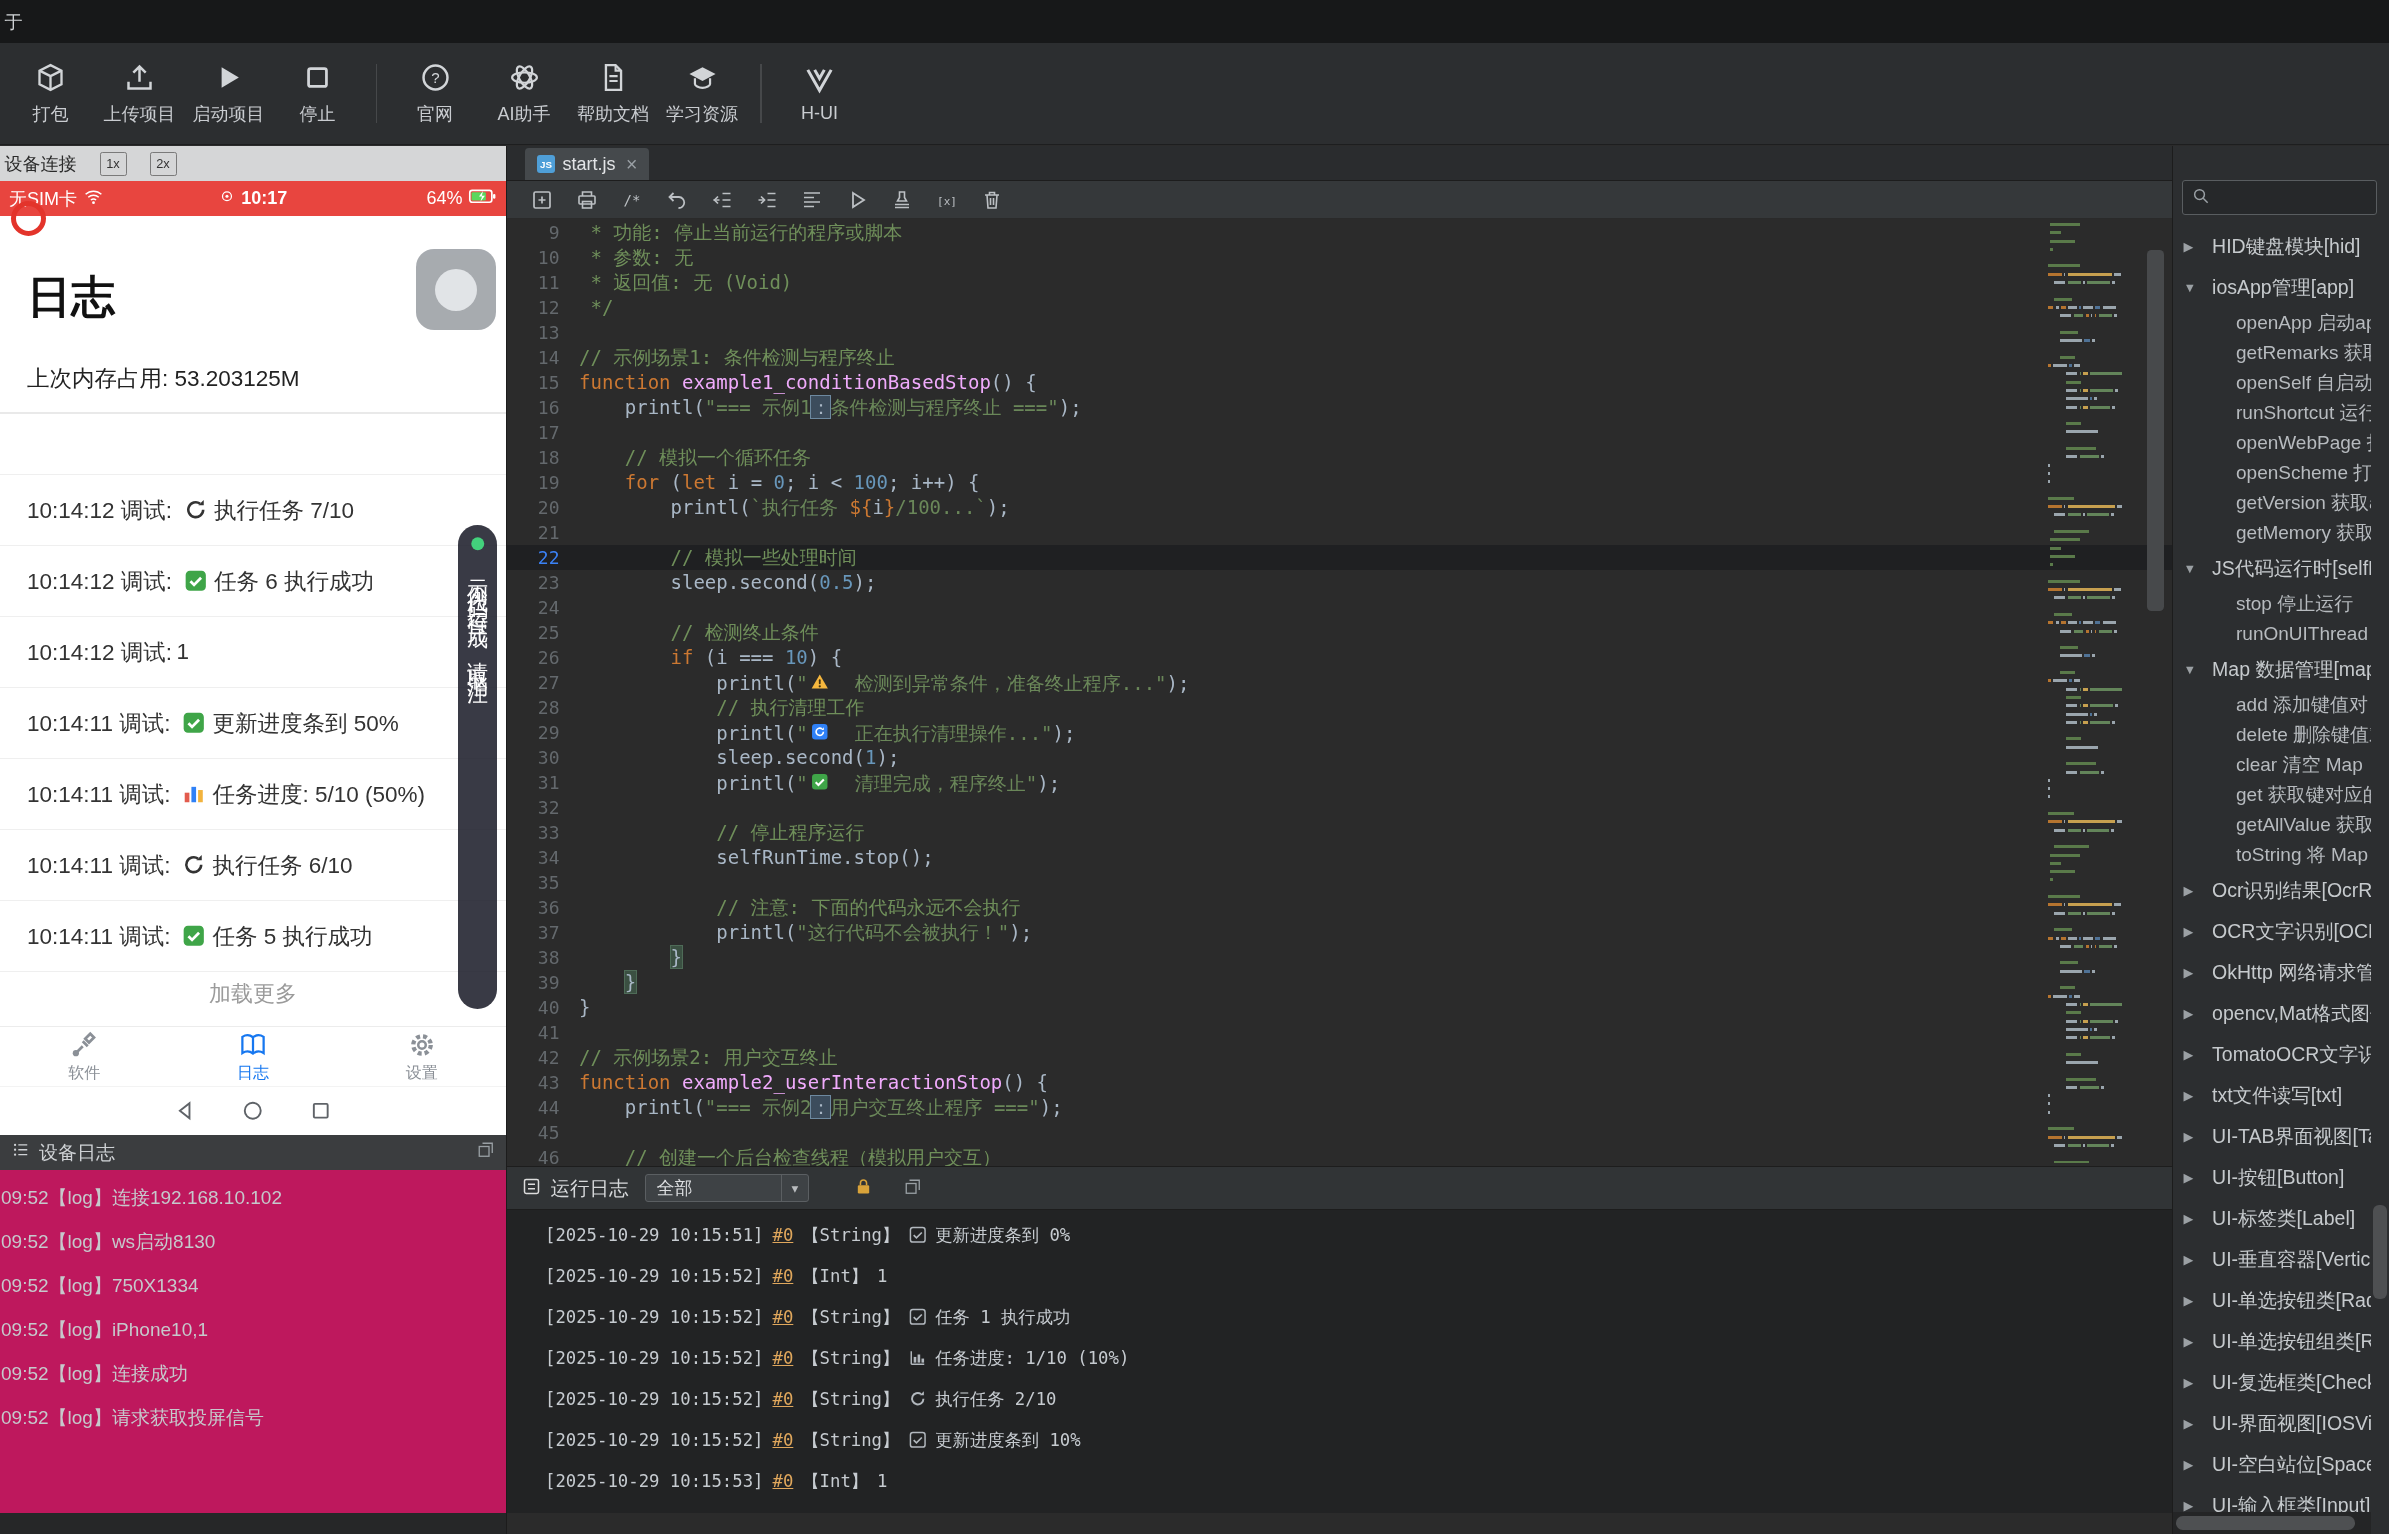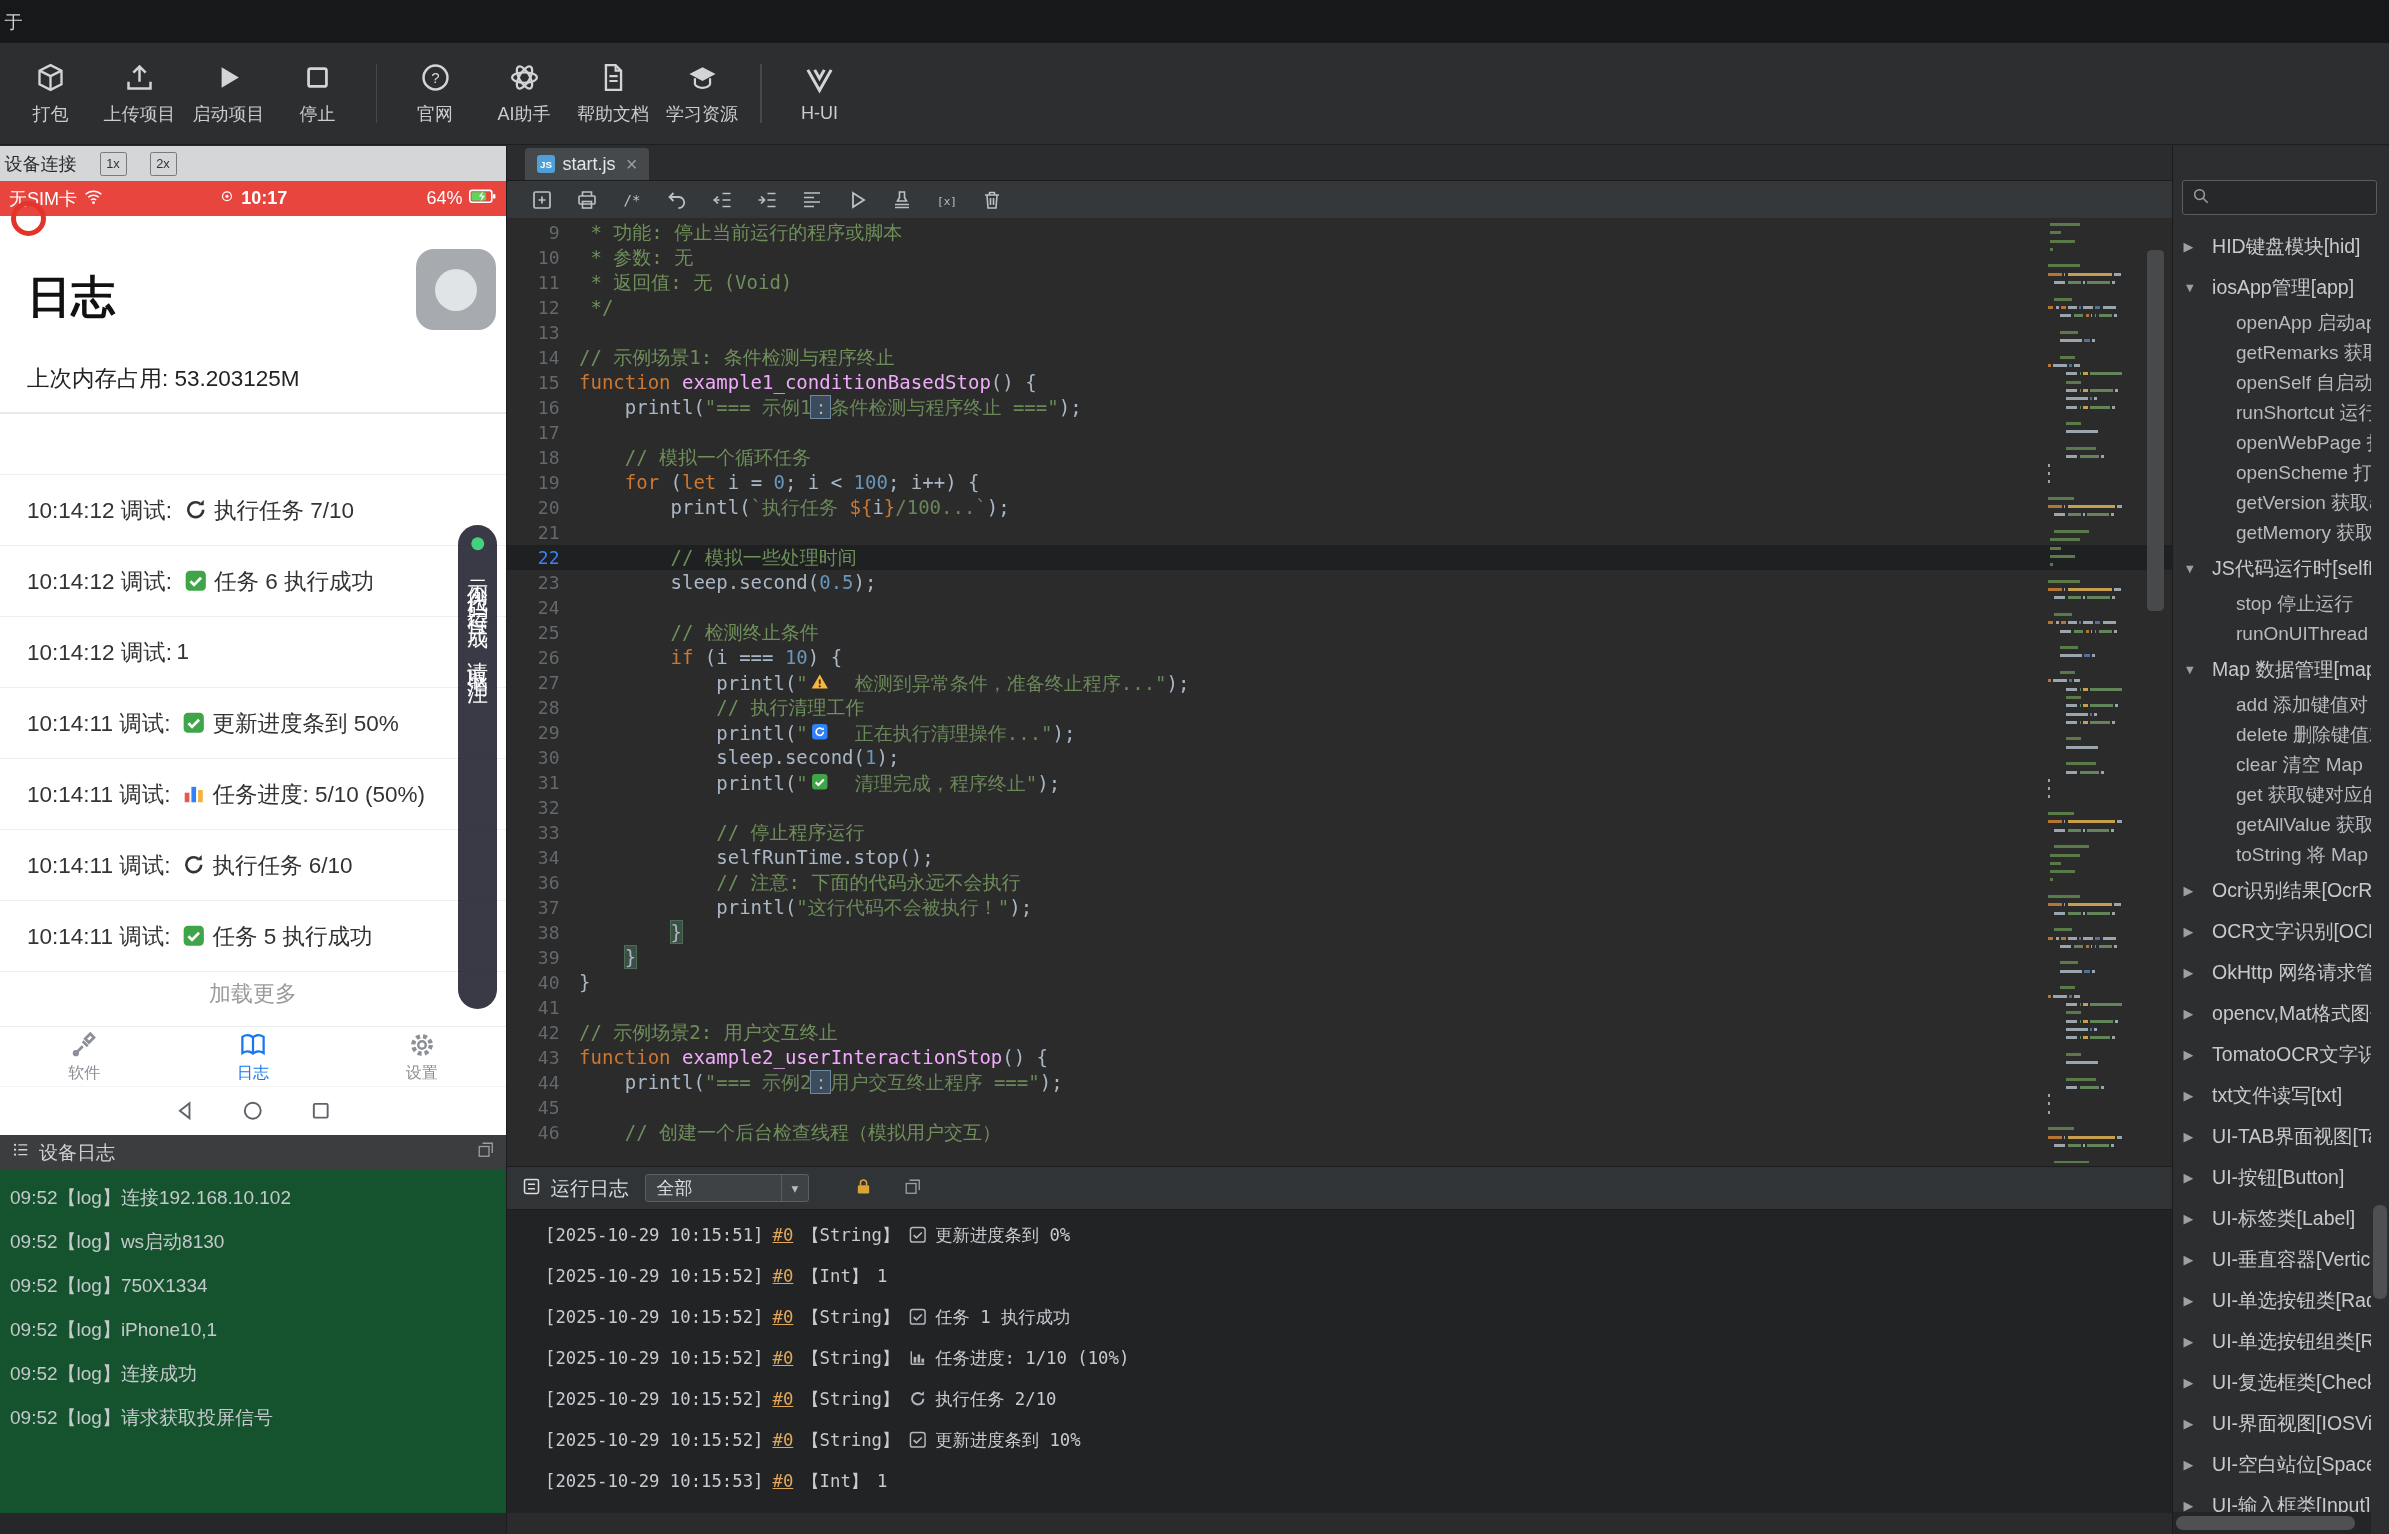--- a/index.html
+++ b/index.html
@@ -43,21 +43,21 @@
 .p-tabs{position:absolute;left:0;top:845px;width:100%;height:61px;border-top:1.5px solid #ececec;display:flex;background:#fff}
 .p-tab{flex:1;display:flex;flex-direction:column;align-items:center;justify-content:center;gap:3.8px;color:#8b9097;font-size:16px;cursor:pointer}
 .p-tab.active{color:#1677f0}
 .p-nav{position:absolute;left:0;top:905px;width:100%;height:49px;background:#fff;display:flex;align-items:center;justify-content:center;gap:42px;border-top:0.8px solid #f3f3f3}
 .nav-btn{color:#5f6368;display:inline-flex}
 .float-pill{position:absolute;right:9px;top:344px;width:39px;height:484px;background:rgba(22,24,36,.85);border-radius:19.5px;z-index:6;display:flex;flex-direction:column;align-items:center;padding-top:9px}
 .pill-text{writing-mode:vertical-rl;font-size:21px;color:#fff;letter-spacing:6.8px;margin-top:6px}
 
 .devlog-header{height:35px;background:#3b3d3f;display:flex;align-items:center;padding:0 10.5px;gap:9px;color:#cfd2d5;font-size:19px}
 .devlog-header .sp{flex:1}
-.devlog-body{height:343px;background:#14532d;padding:6px 0 0 10px;overflow:hidden}
+.devlog-body{height:343px;background:#be185d;padding:6px 0 0 1px;overflow:hidden}
 .dl-row{height:44px;display:flex;align-items:center;font-size:19px;color:#c6c9cc}
 
 
 .editor-col{position:absolute;left:506px;top:0;width:1666px;bottom:0;background:#2b2b2b;border-left:0.8px solid #1c1c1c}
 .tabbar{height:35px;background:#2a2c2e;border-bottom:0.8px solid #1d1d1d;display:flex;align-items:flex-end;padding-left:18px}
 .tab{height:32px;background:#45494c;border-radius:3.8px 3.8px 0 0;display:flex;align-items:center;padding:0 12px;gap:7.5px;cursor:pointer}
 .tab-file-ic{width:18px;height:18px;border-radius:3px;background:#4f9fd8;color:#fff;font-size:9.8px;font-weight:bold;display:flex;align-items:center;justify-content:center}
 .tab-name{font-size:18px;color:#e3e5e7}
 .tab-close{font-size:19.5px;color:#9aa0a5;margin-left:3px;cursor:pointer}
 .ed-toolbar{height:38px;background:#35383a;border-bottom:0.8px solid #2a2a2a;display:flex;align-items:center;gap:21px;padding-left:22.5px;color:#bcc0c4}
@@ -543,20 +543,21 @@
                     <path d="M17 6.5v3.2h-3.2z" fill="#fff"></path>
                   </svg></span><span class="tk-st">  正在执行清理操作..."</span><span class="tk-pl">);</span></span></div>
             <div class="c-row"><span class="c-gut">30</span><span class="c-txt"><span class="tk-pl">            sleep.second(</span><span class="tk-nm">1</span><span class="tk-pl">);</span></span></div>
             <div class="c-row"><span class="c-gut">31</span><span class="c-txt"><span class="tk-pl">            printl(</span><span class="tk-st">"</span><span class="ic" style="height: 19.5px; width: 19.5px;"><svg viewBox="0 0 24 24" width="19.5" height="19.5">
                     <rect x="2.5" y="2.5" width="19" height="19" rx="4" fill="#3fa548"></rect>
                     <path d="M7 12.5l3.4 3.4L17 9.2" fill="none" stroke="#fff" stroke-width="2.6"></path>
                   </svg></span><span class="tk-st">  清理完成，程序终止"</span><span class="tk-pl">);</span></span></div>
             <div class="c-row"><span class="c-gut">32</span><span class="c-txt"></span></div>
             <div class="c-row"><span class="c-gut">33</span><span class="c-txt"><span class="tk-cm">            // 停止程序运行</span></span></div>
             <div class="c-row"><span class="c-gut">34</span><span class="c-txt"><span class="tk-pl">            selfRunTime.stop();</span></span></div>
+            <div class="c-row"><span class="c-gut">35</span><span class="c-txt"></span></div>
             <div class="c-row"><span class="c-gut">36</span><span class="c-txt"><span class="tk-cm">            // 注意: 下面的代码永远不会执行</span></span></div>
             <div class="c-row"><span class="c-gut">37</span><span class="c-txt"><span class="tk-pl">            printl(</span><span class="tk-st">"这行代码不会被执行！"</span><span class="tk-pl">);</span></span></div>
             <div class="c-row"><span class="c-gut">38</span><span class="c-txt"><span class="tk-pl">        </span><span class="tk-mb">}</span></span></div>
             <div class="c-row"><span class="c-gut">39</span><span class="c-txt"><span class="tk-pl">    </span><span class="tk-mb">}</span></span></div>
             <div class="c-row"><span class="c-gut">40</span><span class="c-txt"><span class="tk-pl">}</span></span></div>
             <div class="c-row"><span class="c-gut">41</span><span class="c-txt"></span></div>
             <div class="c-row"><span class="c-gut">42</span><span class="c-txt"><span class="tk-cm">// 示例场景2: 用户交互终止</span></span></div>
             <div class="c-row"><span class="c-gut">43</span><span class="c-txt"><span class="tk-kw">function</span><span class="tk-pl"> </span><span class="tk-fn">example2_userInteractionStop</span><span class="tk-pl">() {</span></span></div>
             <div class="c-row"><span class="c-gut">44</span><span class="c-txt"><span class="tk-pl">    printl(</span><span class="tk-st">"=== 示例2</span><span class="tk-box">：</span><span class="tk-st">用户交互终止程序 ==="</span><span class="tk-pl">);</span></span></div>
             <div class="c-row"><span class="c-gut">45</span><span class="c-txt"></span></div>

